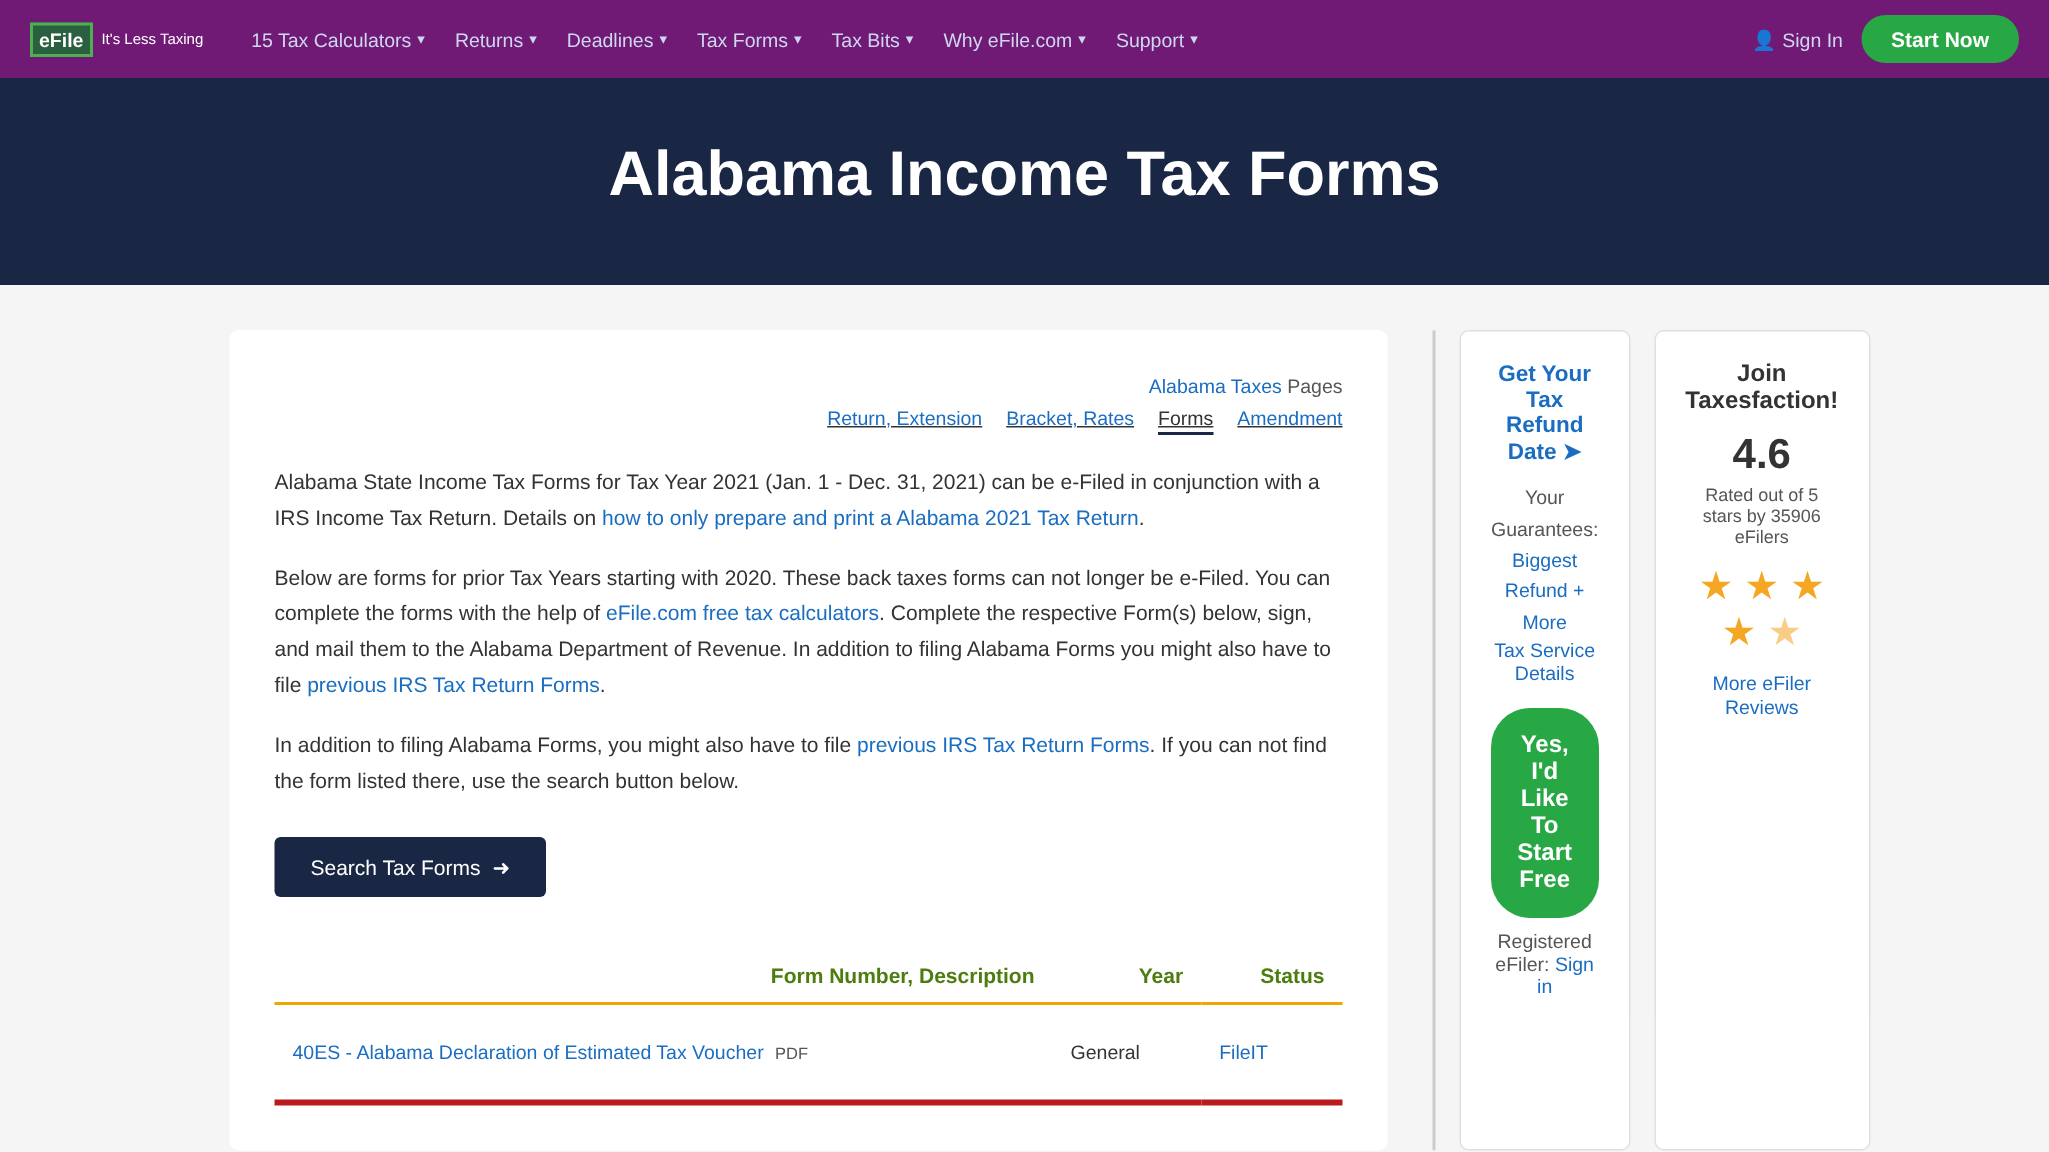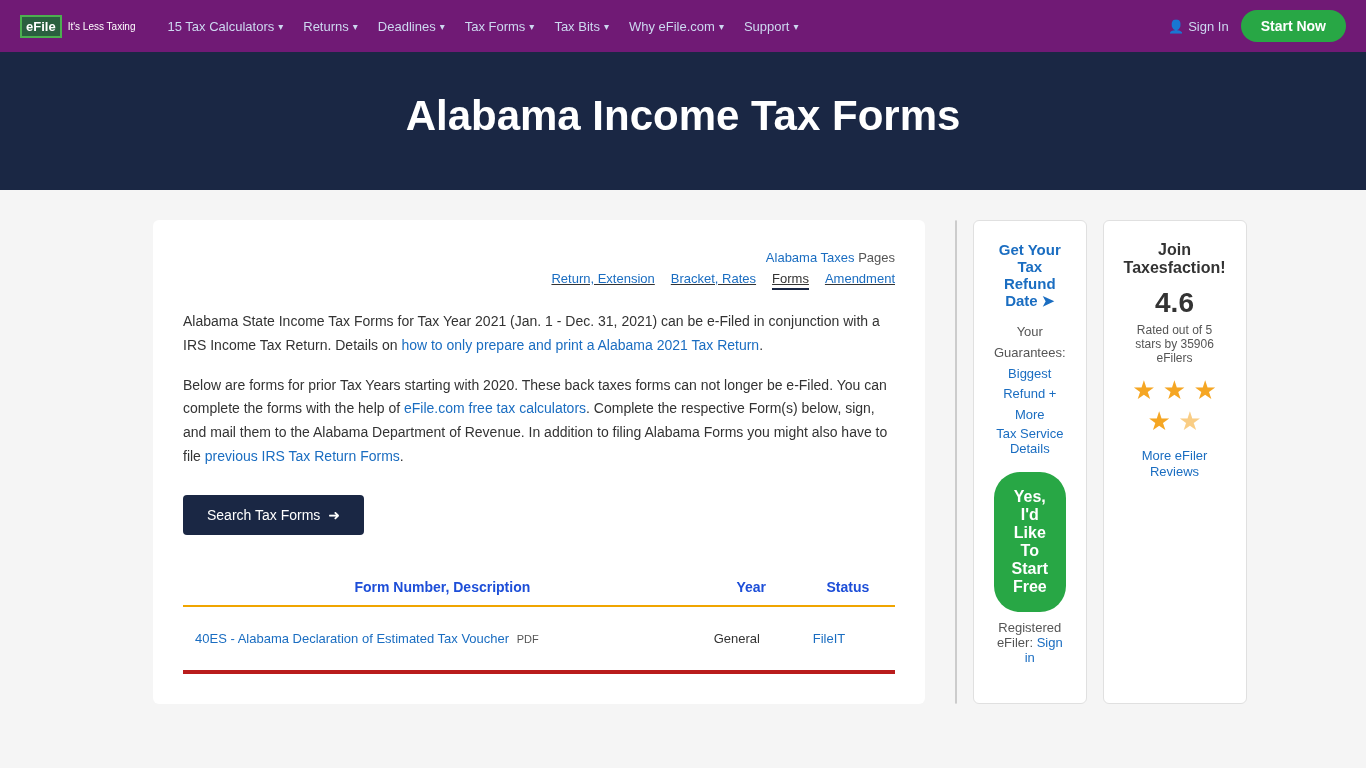--- a/index.html
+++ b/index.html
@@ -149,25 +149,25 @@
     }
     .search-forms-btn .arrow { font-size: 14px; }
 
     
     .forms-table {
       width: 100%;
       border-collapse: collapse;
       margin-top: 10px;
     }
     .forms-table th {
-      text-align: center;
+      text-align: right;
       padding: 10px 12px;
       font-size: 14px;
       font-weight: 600;
-      color: #1d4ed8;
+      color: #4d7c0f;
       border-bottom: 2px solid #f0a500;
     }
     .forms-table td {
       padding: 24px 12px;
       font-size: 13px;
       border-bottom: 4px solid #b91c1c;
     }
 
     
     .content-right {
@@ -372,20 +372,23 @@
     <p class="body-text">
       <span>Alabama State Income Tax Forms for Tax Year 2021 (Jan. 1 - Dec. 31, 2021) can be e-Filed in conjunction with a IRS Income Tax Return. Details on </span><a class="link-blue">how to only prepare and print a Alabama 2021 Tax Return</a><span>.</span>
     </p>
 
     
     <p class="body-text">
       <span>Below are forms for prior Tax Years starting with 2020. These back taxes forms can not longer be e-Filed. You can complete the forms with the help of </span><a class="link-blue">eFile.com free tax calculators</a><span>. Complete the respective Form(s) below, sign, and mail them to the Alabama Department of Revenue. In addition to filing Alabama Forms you might also have to file </span><a class="link-blue">previous IRS Tax Return Forms</a><span>.</span>
     </p>
 
     
+    <p class="body-text">
+      <span>In addition to filing Alabama Forms, you might also have to file </span><a class="link-blue">previous IRS Tax Return Forms</a><span>. If you can not find the form listed there, use the search button below.</span>
+    </p>
 
     
     <button class="search-forms-btn">
       <span>Search Tax Forms</span>
       <span class="arrow">➜</span>
     </button>
 
     
     <table class="forms-table">
       <thead>

